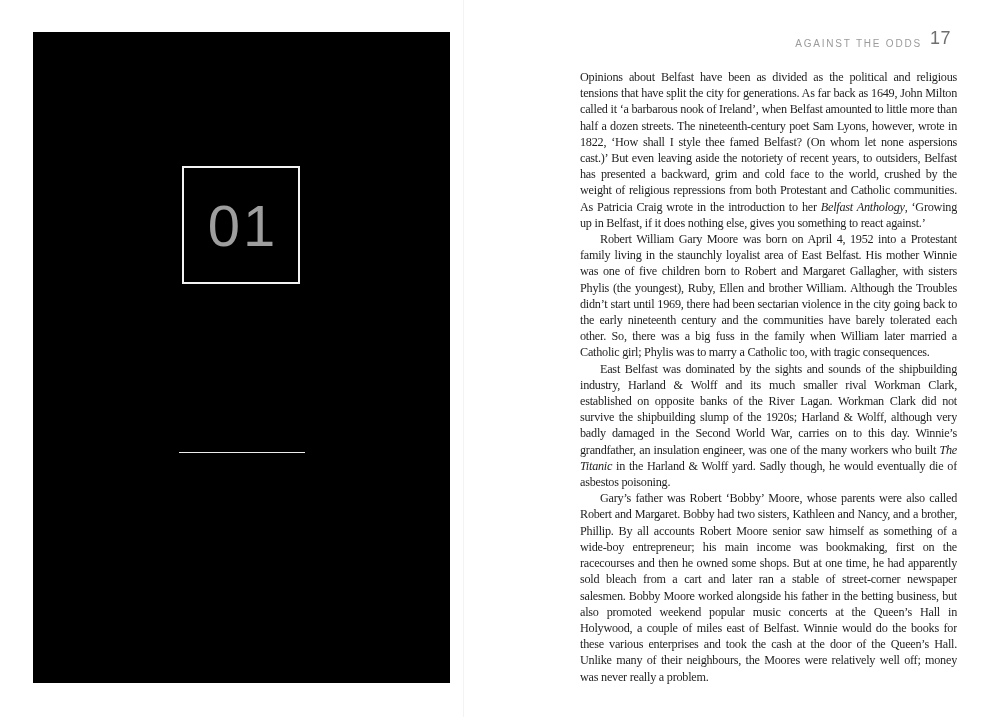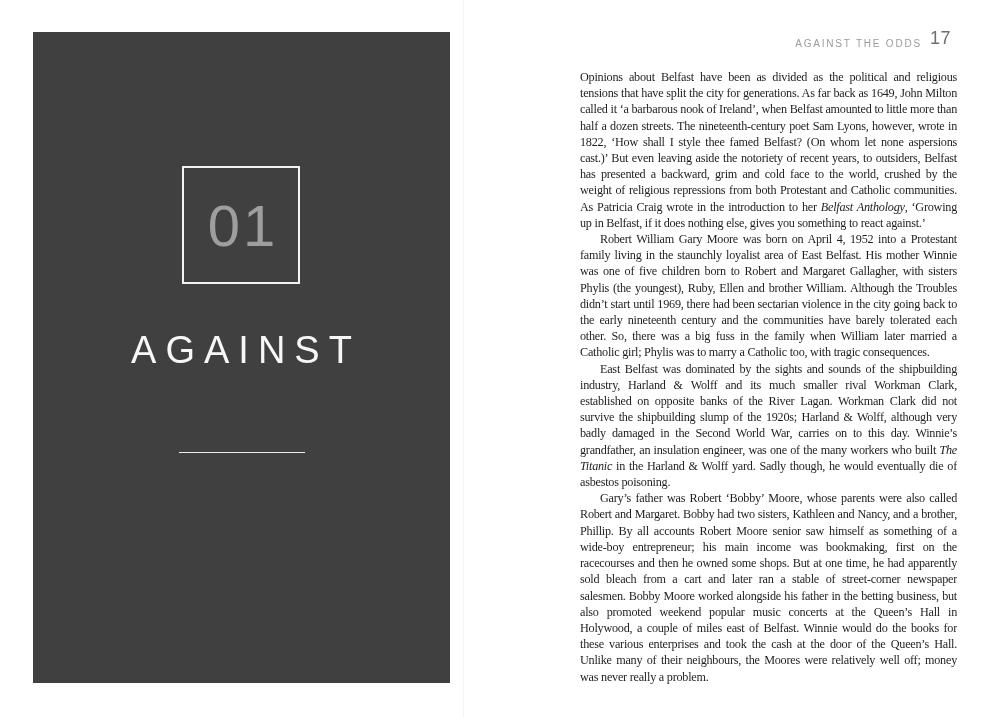--- a/index.html
+++ b/index.html
@@ -12,21 +12,21 @@
     position: relative;
     font-family: "Liberation Serif", serif;
   }
   .spread { position: absolute; inset: 0; }
 
   
   .chapter-panel {
     position: absolute;
     left: 33px; top: 32px;
     width: 417px; height: 651px;
-    background: #404040;
+    background: #000000;
   }
   .chapter-number-box {
     position: absolute;
     left: 149px; top: 134px;
     width: 114px; height: 114px;
     border: 2px solid #f3f3f3;
     display: flex; align-items: center; justify-content: center;
   }
   .chapter-number {
     font-family: "Liberation Sans", sans-serif;
@@ -105,21 +105,20 @@
 </head>
 <body>
 
 <div class="spread">
 
   <div class="chapter-panel">
     <div class="chapter-number-box">
       <span class="chapter-number">01</span>
     </div>
     <div class="chapter-title">
-      <div class="title-line">AGAINST</div>
     </div>
     <div class="title-rule"></div>
   </div>
 
   <div class="spine-line"></div>
 
   <div class="running-header">
     <span class="running-title">AGAINST THE ODDS</span>
     <span class="page-number">17</span>
   </div>

